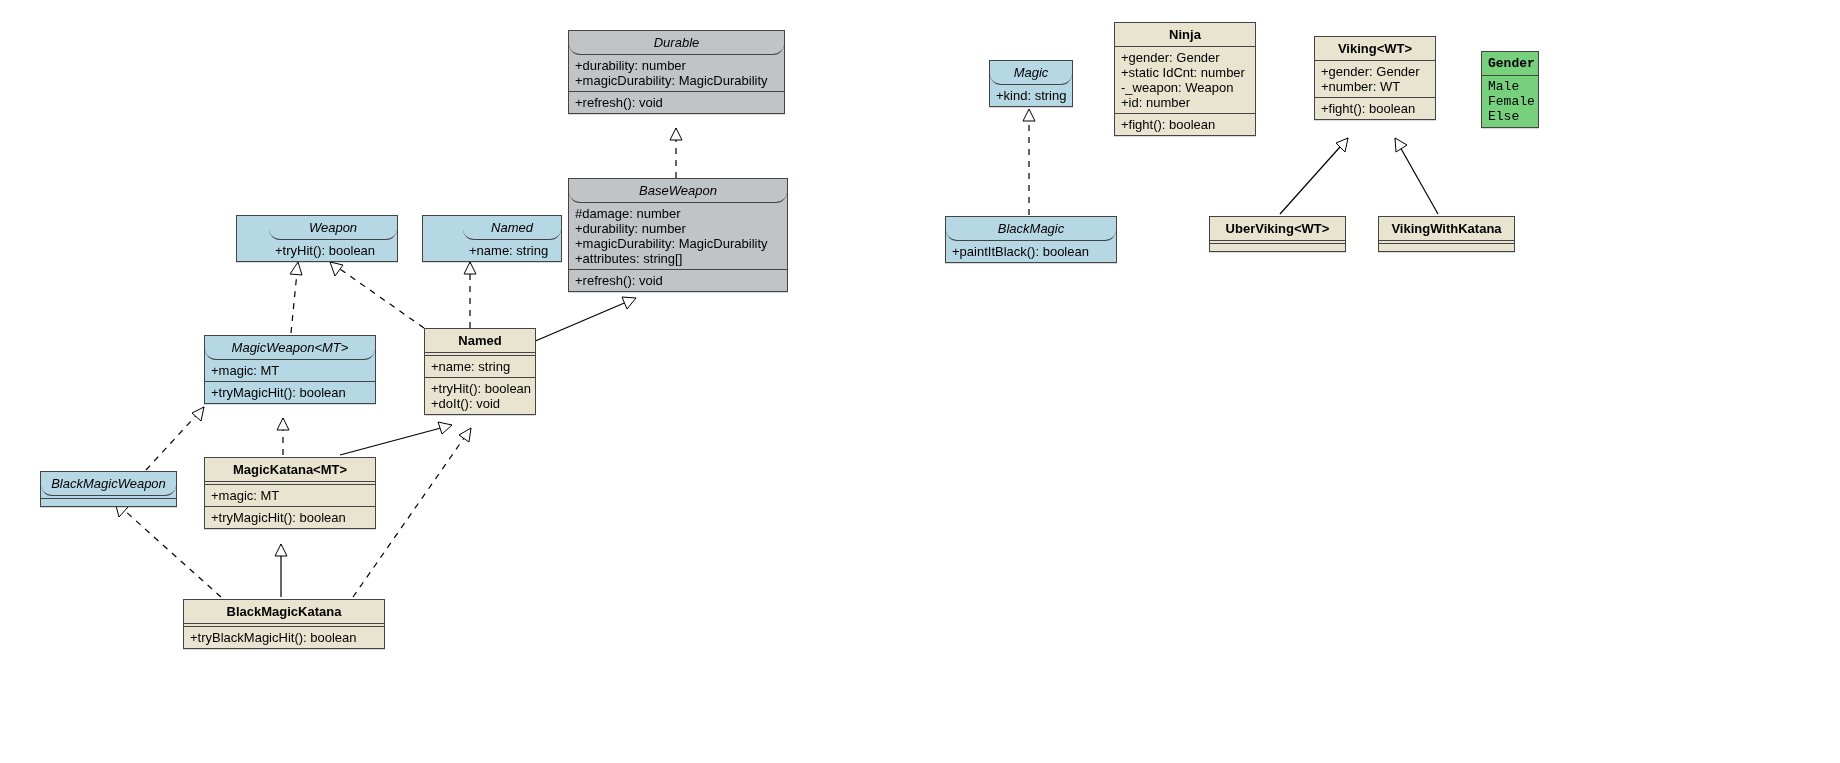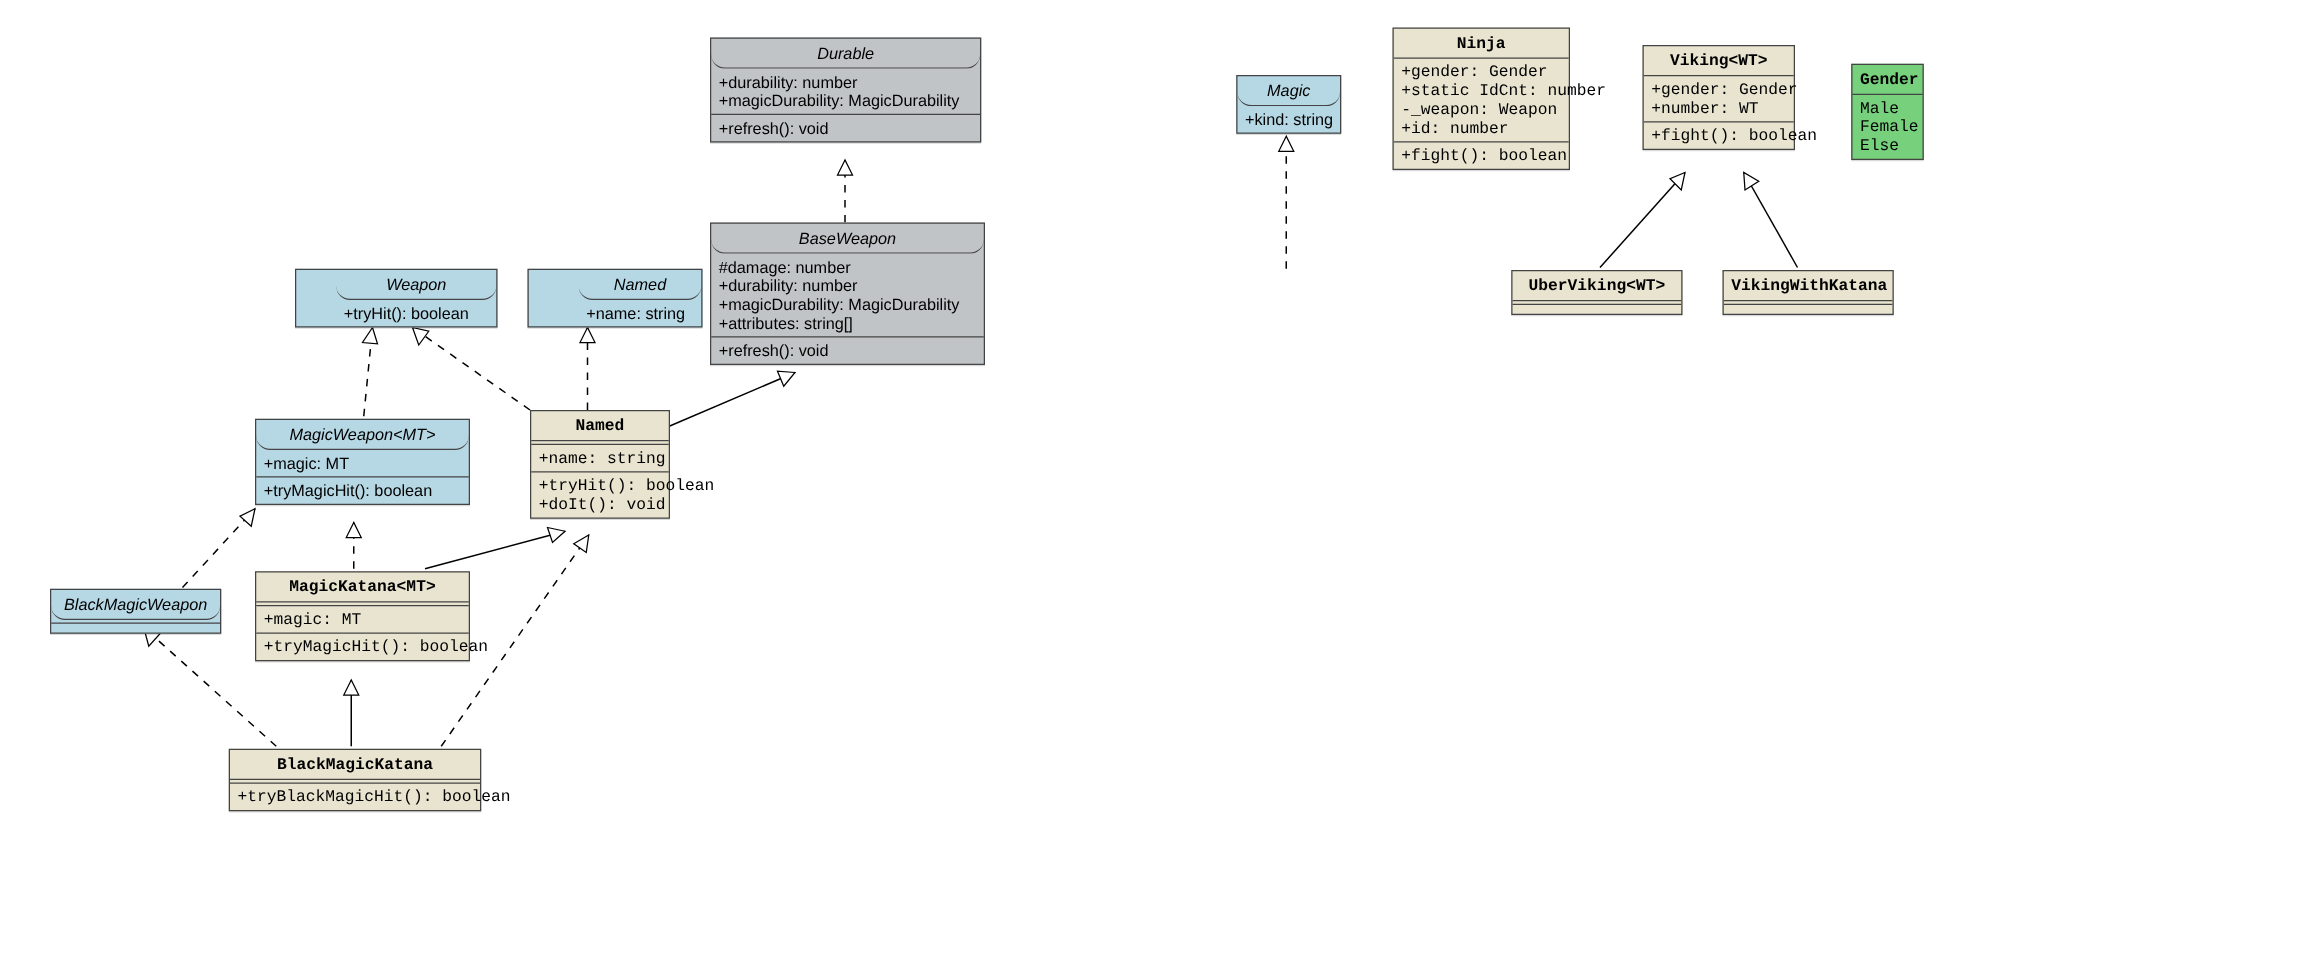--- a/index.html
+++ b/index.html
@@ -7,21 +7,21 @@
   .box { position:absolute; border:1px solid #444; background:#eee; box-shadow:0 1px 0 rgba(0,0,0,0.15); }
   .title { border-bottom:1px solid #444; padding:4px 6px; font-weight:bold; text-align:center; position:relative; }
   .title.double::after { content:""; position:absolute; left:0; right:0; bottom:-4px; height:0; border-bottom:1px solid #444; }
   .section { border-bottom:1px solid #444; padding:3px 6px; }
   .section:last-child { border-bottom:none; }
   .line { white-space:pre; padding:0; margin:0; }
   .italic { font-style:italic; font-weight:normal;border-radius:11px; }
 
   .bg-interface { background:#b6d7e4; }
   .bg-abstract  { background:#c0c4c6; }
-  .bg-class     { background:#e8e4cf;font-family:Liberation Mono, monospace; }
+  .bg-class     { background:#e8e4cf; }
   .bg-enum      { background:#77d17c;font-family:Liberation Mono, monospace; }
 
   svg.rel { position:absolute; left:0; top:0; width:1840px; height:763px; pointer-events:none; }
   svg.rel path { stroke:#000; stroke-width:1.2; fill:none; }
   svg.rel path.dashed { stroke-dasharray:6 6; }
   svg.rel polygon.hollow { fill:#fff; stroke:#000; stroke-width:1; }
 </style>
 </head>
 <body>
 
@@ -144,20 +144,26 @@
       <div class="line">#damage: number</div>
       <div class="line">+durability: number</div>
       <div class="line">+magicDurability: MagicDurability</div>
       <div class="line">+attributes: string[]</div>
     </div>
     <div class="section">
       <div class="line">+refresh(): void</div>
     </div>
   </div>
 
+  <div class="box bg-interface" style="left:945px; top:216px; width:170px;">
+    <div class="title italic">BlackMagic</div>
+    <div class="section">
+      <div class="line">+paintItBlack(): boolean</div>
+    </div>
+  </div>
 
   <div class="box bg-class" style="left:1209px; top:216px; width:135px;">
     <div class="title double">UberViking&lt;WT&gt;</div>
     <div class="section" style="height:4px;"></div>
   </div>
 
   <div class="box bg-class" style="left:1378px; top:216px; width:135px;">
     <div class="title double">VikingWithKatana</div>
     <div class="section" style="height:4px;"></div>
   </div>

